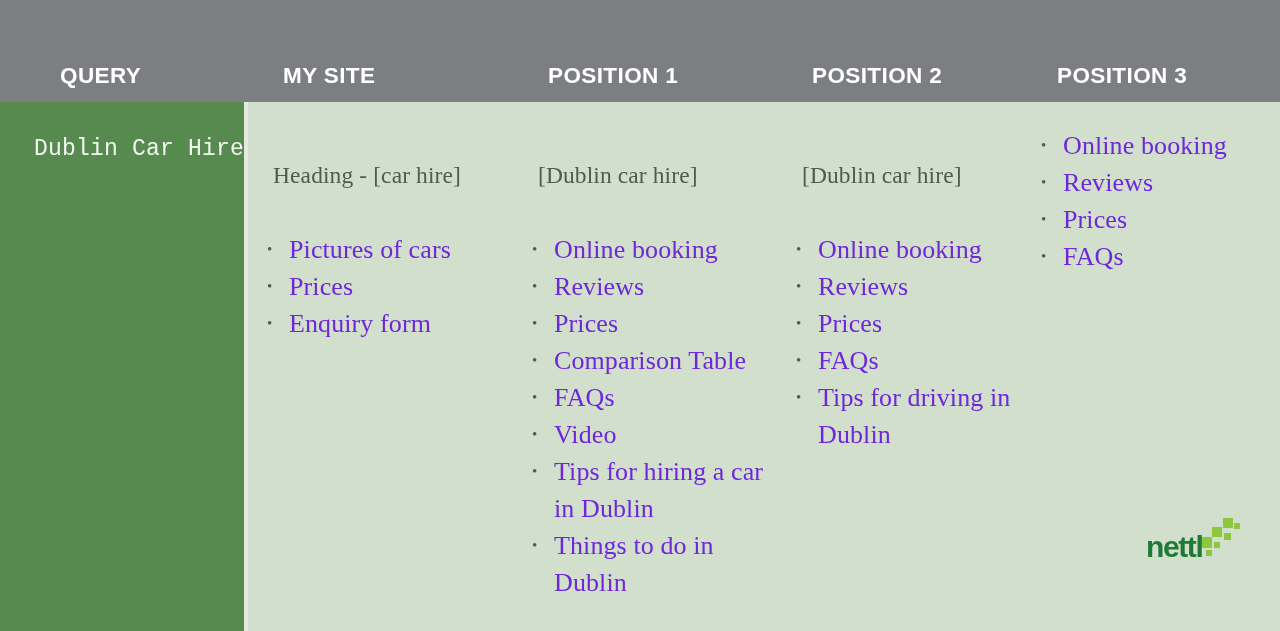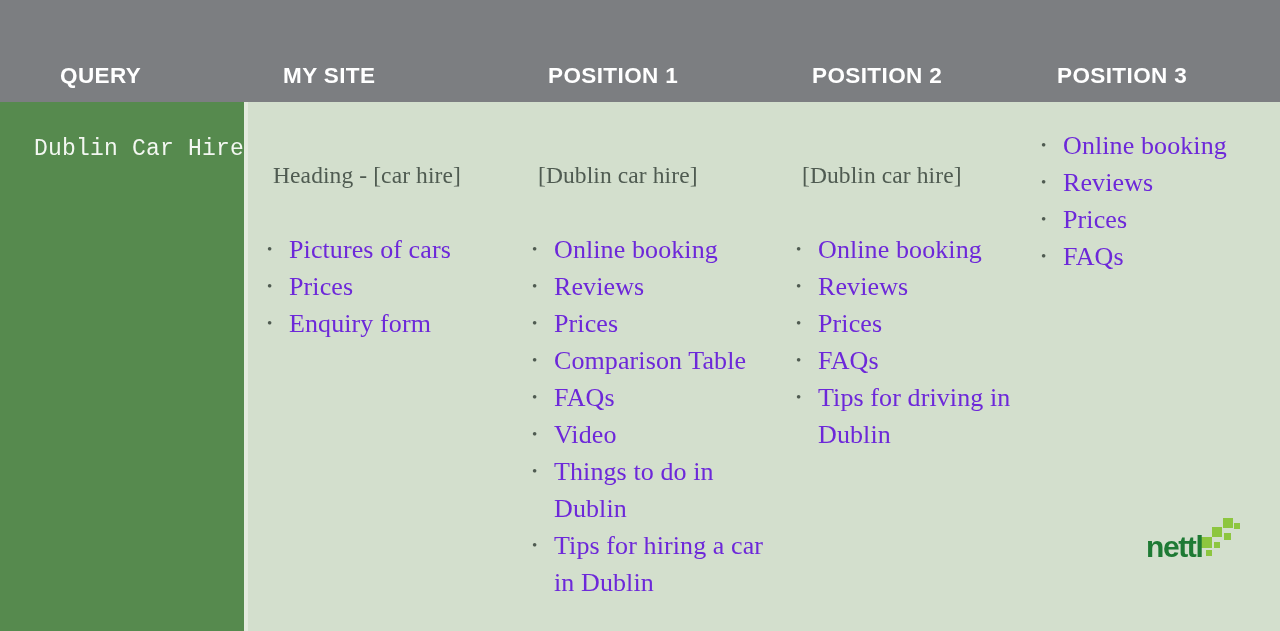--- a/index.html
+++ b/index.html
@@ -178,22 +178,22 @@
 
     <div class="col col-p1">
       <div class="col-title">[Dublin car hire]</div>
       <ul class="col-list">
         <li>Online booking</li>
         <li>Reviews</li>
         <li>Prices</li>
         <li>Comparison Table</li>
         <li>FAQs</li>
         <li>Video</li>
+        <li class="hyphen-wrap">Tips for hiring a car in Dublin</li>
         <li class="hyphen-wrap">Things to do in Dublin</li>
-        <li class="hyphen-wrap">Tips for hiring a car in Dublin</li>
       </ul>
     </div>
 
     <div class="col col-p2">
       <div class="col-title">[Dublin car hire]</div>
       <ul class="col-list">
         <li>Online booking</li>
         <li>Reviews</li>
         <li>Prices</li>
         <li>FAQs</li>

